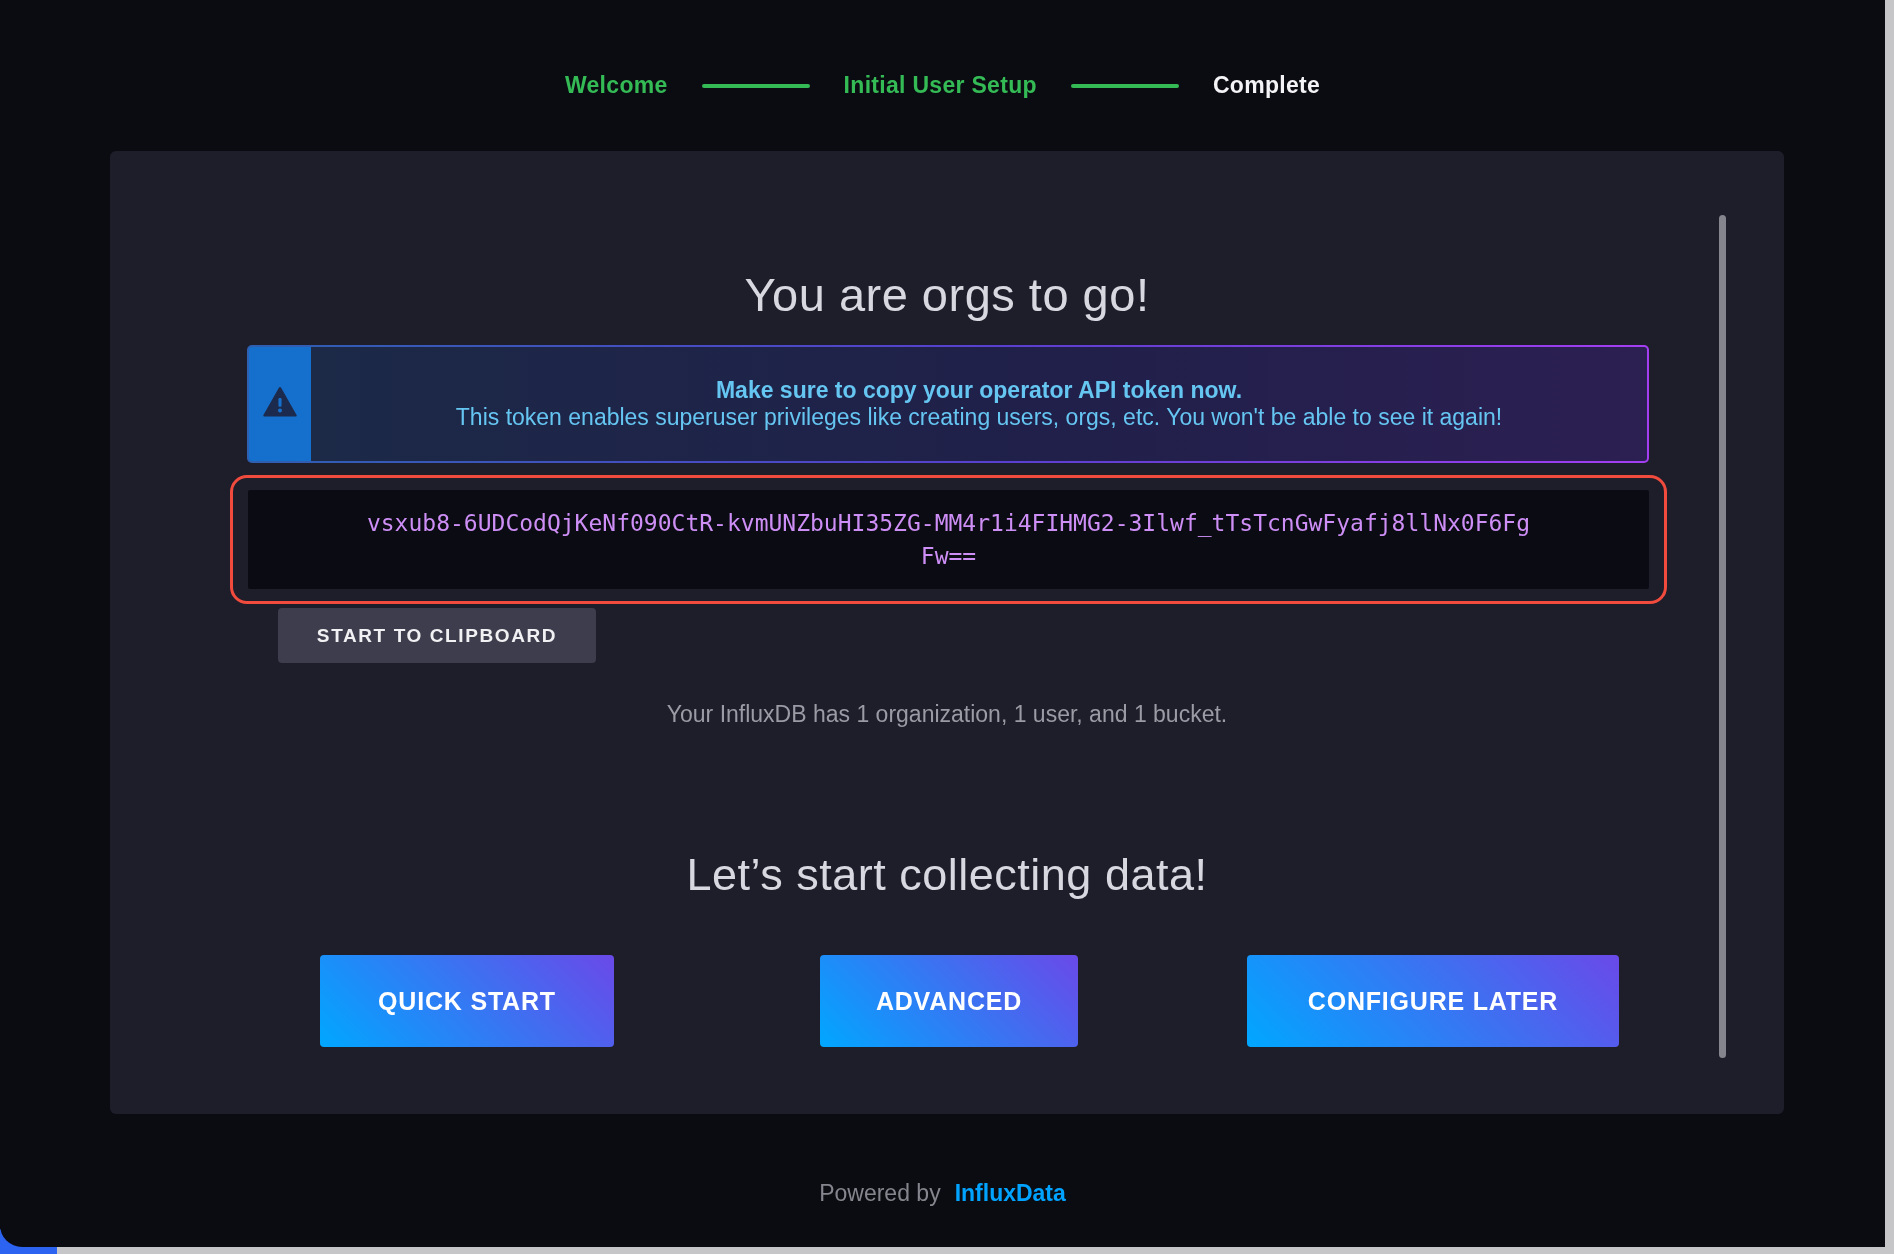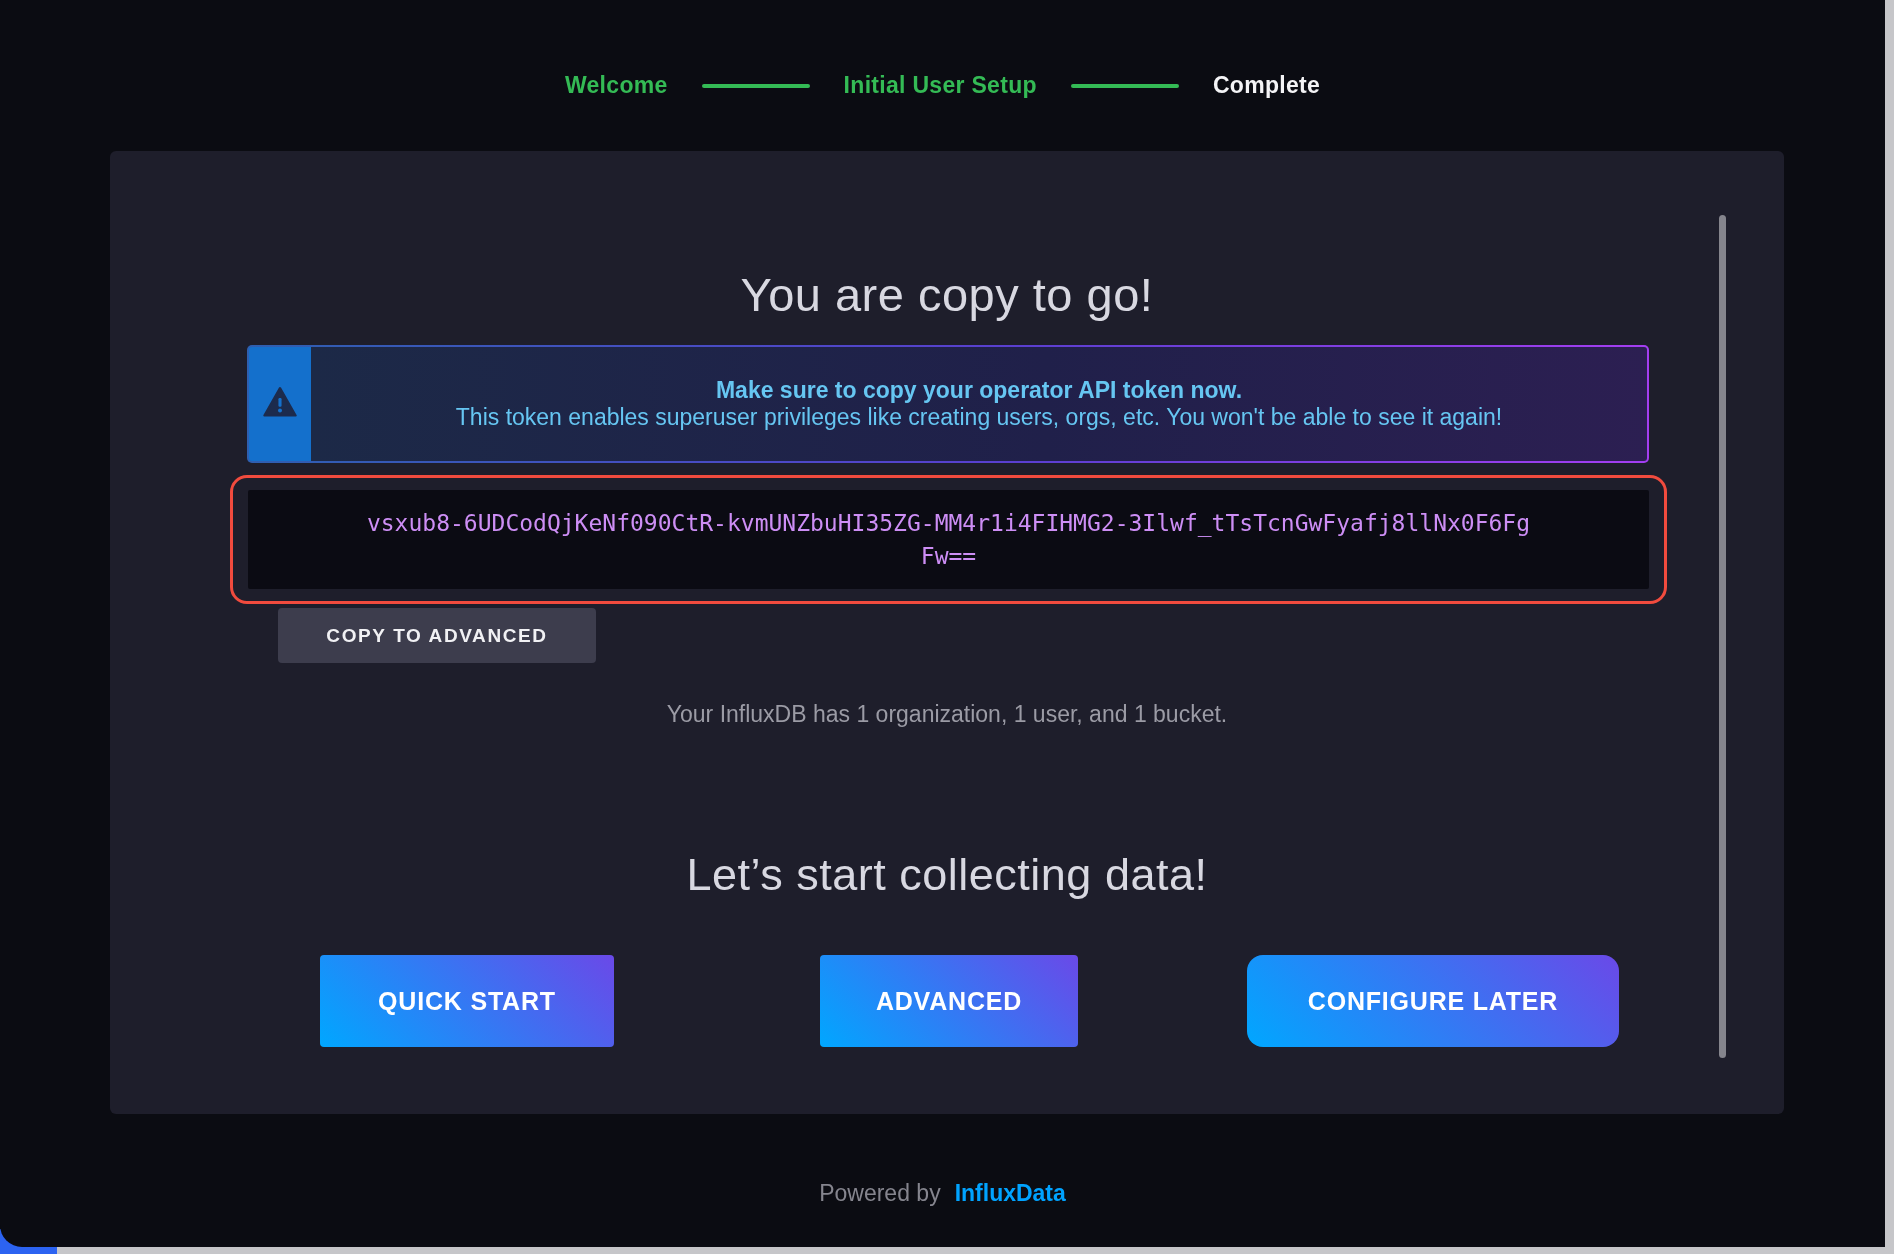--- a/index.html
+++ b/index.html
@@ -79,21 +79,21 @@
   .actions{position:absolute;top:804px;left:0;width:100%;height:92px;}
   .grad-btn{
     position:absolute;top:0;height:92px;border:none;border-radius:4px;cursor:pointer;
     background:linear-gradient(45deg,#00A7FF 0%,#6A49E8 100%);
     color:#ffffff;font-weight:bold;font-size:25px;letter-spacing:0.8px;
     font-family:"Liberation Sans", sans-serif;
     display:flex;align-items:center;justify-content:center;
   }
   .btn-quick{left:210px;width:294px;}
   .btn-advanced{left:710px;width:258px;}
-  .btn-configure{left:1137px;width:372px;border-radius:16px;}
+  .btn-configure{left:1137px;width:372px;}
   
   .scrollbar{
     position:absolute;left:1609px;top:64px;width:7px;height:843px;
     background:#85858d;border-radius:4px;
   }
   
   .footer{
     position:absolute;top:1168px;left:0;width:100%;
     display:flex;justify-content:center;align-items:baseline;gap:14px;
     font-size:23px;
@@ -113,21 +113,21 @@
   <div class="stepper">
     <span class="step-label step-done">Welcome</span>
     <span class="step-connector"></span>
     <span class="step-label step-done">Initial User Setup</span>
     <span class="step-connector"></span>
     <span class="step-label step-current">Complete</span>
   </div>
 
   <div class="card">
 
-    <div class="card-title">You are copy to go!</div>
+    <div class="card-title">You are orgs to go!</div>
 
     <div class="banner-wrap">
       <div class="banner-inner">
         <div class="banner-icon-panel">
           <span>
             <svg width="34" height="32" viewBox="0 0 24 22">
               <path d="M12 1.2 L23 20.5 H1 Z" fill="#1c2b4d" stroke="#1c2b4d" stroke-width="1.6" stroke-linejoin="round"></path>
               <rect x="10.9" y="8.2" width="2.2" height="6.2" rx="0.8" fill="#1470CC"></rect>
               <circle cx="12" cy="17" r="1.4" fill="#1470CC"></circle>
             </svg>
@@ -140,21 +140,21 @@
       </div>
     </div>
 
     <div class="token-frame">
       <div class="token-box">
         <span>vsxub8-6UDCodQjKeNf090CtR-kvmUNZbuHI35ZG-MM4r1i4FIHMG2-3Ilwf_tTsTcnGwFyafj8llNx0F6Fg</span>
         <span>Fw==</span>
       </div>
     </div>
 
-    <button class="copy-btn">COPY TO ADVANCED</button>
+    <button class="copy-btn">START TO CLIPBOARD</button>
 
     <div class="summary">Your InfluxDB has 1 organization, 1 user, and 1 bucket.</div>
 
     <div class="cta-heading">Let’s start collecting data!</div>
 
     <div class="actions">
       <button class="grad-btn btn-quick">QUICK START</button>
       <button class="grad-btn btn-advanced">ADVANCED</button>
       <button class="grad-btn btn-configure">CONFIGURE LATER</button>
     </div>

